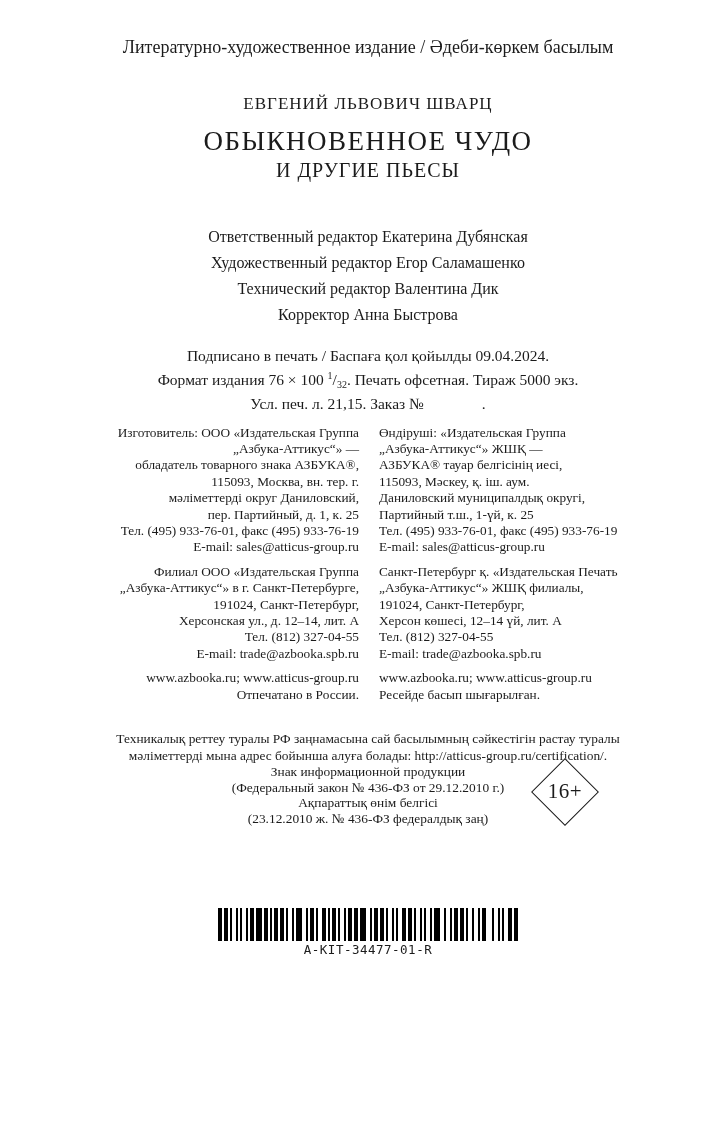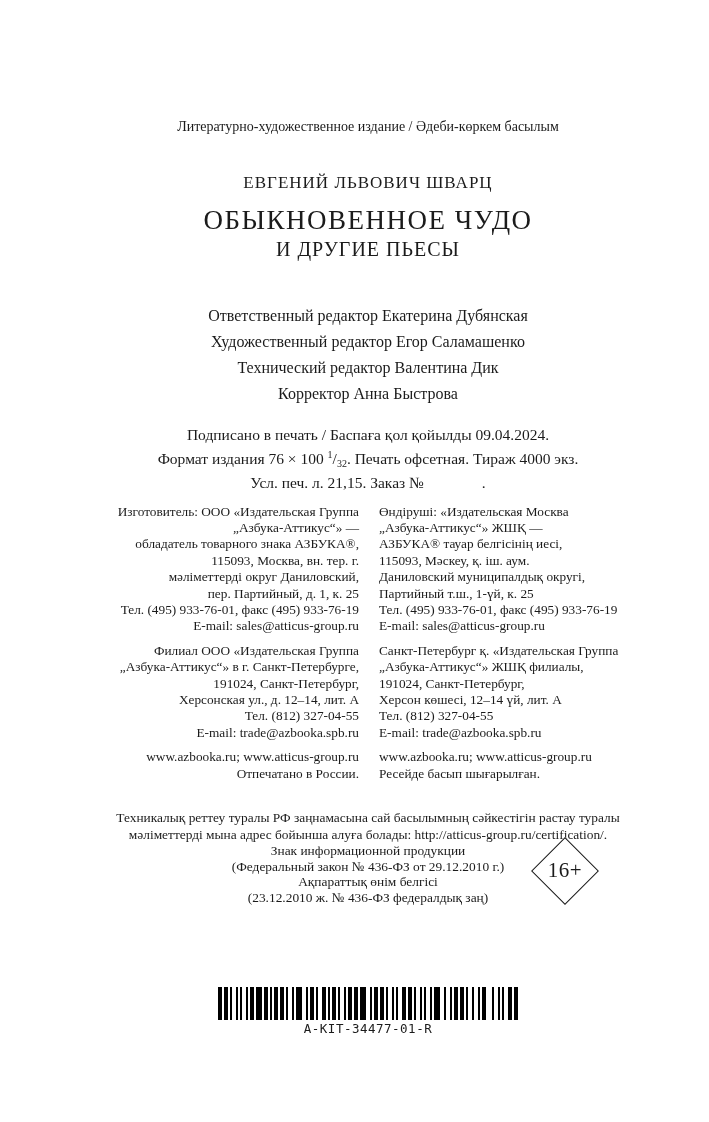--- a/index.html
+++ b/index.html
@@ -15,22 +15,22 @@
   }
   .content {
     position: absolute;
     left: 85px;
     width: 566px;
     top: 0;
   }
   .centered { text-align: center; }
 
   .edition-line {
-    padding-top: 117px;
-    font-size: 14px;
+    padding-top: 38px;
+    font-size: 18px;
     line-height: 19px;
   }
   .book-author {
     margin-top: 37px;
     font-size: 17px;
     letter-spacing: 1px;
     line-height: 20px;
   }
   .book-title {
     margin-top: 12px;
@@ -135,21 +135,21 @@
 
     <div class="staff-block centered">
       <div>Ответственный редактор Екатерина Дубянская</div>
       <div>Художественный редактор Егор Саламашенко</div>
       <div>Технический редактор Валентина Дик</div>
       <div>Корректор Анна Быстрова</div>
     </div>
 
     <div class="print-info centered">
       <div>Подписано в печать / Баспаға қол қойылды 09.04.2024.</div>
-      <div><span>Формат издания 76 × 100 </span><sup>1</sup><span>/</span><sub>32</sub><span>. Печать офсетная. Тираж 4000 экз.</span></div>
+      <div><span>Формат издания 76 × 100 </span><sup>1</sup><span>/</span><sub>32</sub><span>. Печать офсетная. Тираж 5000 экз.</span></div>
       <div><span>Усл. печ. л. 21,15. Заказ №</span><span class="order-blank"></span><span>.</span></div>
     </div>
 
     <div class="imprint-columns">
       <div class="imprint-col left">
         <div class="imprint-block">
           <div>Изготовитель: ООО «Издательская Группа</div>
           <div>„Азбука-Аттикус“» —</div>
           <div>обладатель товарного знака АЗБУКА®,</div>
           <div>115093, Москва, вн. тер. г.</div>
@@ -166,31 +166,31 @@
           <div>Тел. (812) 327-04-55</div>
           <div>E-mail: trade@azbooka.spb.ru</div>
         </div>
         <div class="imprint-block">
           <div>www.azbooka.ru; www.atticus-group.ru</div>
           <div>Отпечатано в России.</div>
         </div>
       </div>
       <div class="imprint-col right">
         <div class="imprint-block">
-          <div>Өндіруші: «Издательская Москва</div>
+          <div>Өндіруші: «Издательская Группа</div>
           <div>„Азбука-Аттикус“» ЖШҚ —</div>
           <div>АЗБУКА® тауар белгісінің иесі,</div>
           <div>115093, Мәскеу, қ. іш. аум.</div>
           <div>Даниловский муниципалдық округі,</div>
           <div>Партийный т.ш., 1-үй, к. 25</div>
           <div>Тел. (495) 933-76-01, факс (495) 933-76-19</div>
           <div>E-mail: sales@atticus-group.ru</div>
         </div>
         <div class="imprint-block">
-          <div>Санкт-Петербург қ. «Издательская Группа</div>
+          <div>Санкт-Петербург қ. «Издательская Печать</div>
           <div>„Азбука-Аттикус“» ЖШҚ филиалы,</div>
           <div>191024, Санкт-Петербург,</div>
           <div>Херсон көшесі, 12–14 үй, лит. А</div>
           <div>Тел. (812) 327-04-55</div>
           <div>E-mail: trade@azbooka.spb.ru</div>
         </div>
         <div class="imprint-block">
           <div>www.azbooka.ru; www.atticus-group.ru</div>
           <div>Ресейде басып шығарылған.</div>
         </div>

